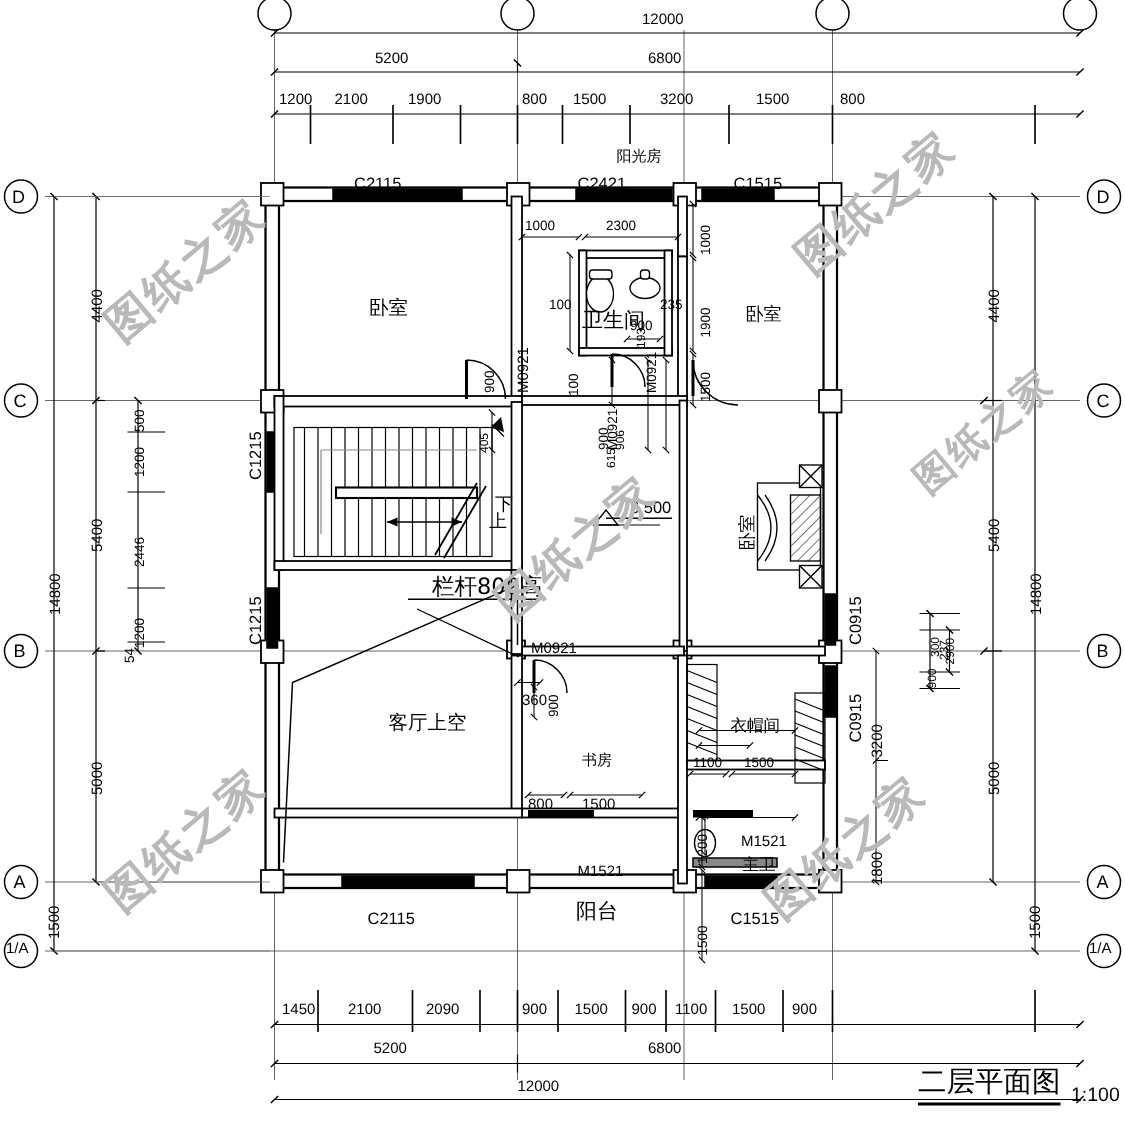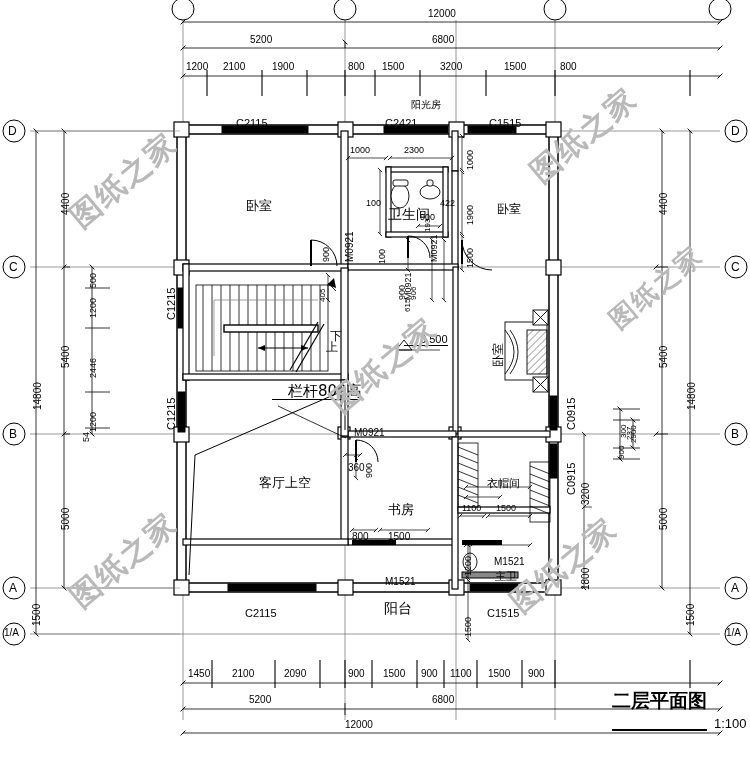--- a/index.html
+++ b/index.html
@@ -10,22 +10,22 @@
   .lbl.cn{font-family:"DejaVu Sans",sans-serif;}
   .dim{position:absolute;white-space:nowrap;font-size:10px;line-height:1;color:#000;
        font-family:"Liberation Sans",sans-serif;}
   .dim.v{transform-origin:0 0;transform:rotate(-90deg);}
   .lbl.v{transform-origin:0 0;transform:rotate(-90deg);}
   .wm{position:absolute;font-family:"DejaVu Sans",sans-serif;color:#b9b9b9;
       font-size:30px;font-weight:bold;letter-spacing:2px;
       transform-origin:50% 50%;transform:rotate(-40deg);
       -webkit-user-select:none;user-select:none;}
   .titleblk{position:absolute;}
-  .t1{font-family:"DejaVu Sans",sans-serif;font-size:19px;font-weight:bold;
-      border-bottom:2px solid #000;padding-bottom:15px;}
+  .t1{font-family:"DejaVu Sans",sans-serif;font-size:19px;font-weight:normal;
+      border-bottom:2px solid #000;padding-bottom:1px;margin-top:20px;}
   .t2{font-family:"Liberation Sans",sans-serif;font-size:13px;}
   .t3{font-family:"DejaVu Sans",sans-serif;font-size:12px;font-weight:bold;}
   .t4{font-family:"Liberation Sans",sans-serif;font-size:12px;}
   .underline{border-bottom:1px solid #000;padding-left:16px;}
 </style>
 </head>
 <body>
 
 <svg id="plan" viewBox="0 0 750 761">
   <defs>
@@ -416,21 +416,21 @@
 <div class="dim v" style="left:620px;top:438px;font-size:8px">300</div>
 <div class="dim v" style="left:626px;top:440px;font-size:8px">237</div>
 <div class="dim v" style="left:618px;top:459px;font-size:8px">900</div>
 
 <div class="lbl cn" style="left:411px;top:100px;font-size:10px">阳光房</div>
 <div class="lbl cn" style="left:246px;top:199px;font-size:13px">卧室</div>
 <div class="lbl cn" style="left:388px;top:207px;font-size:14px">卫生间</div>
 <div class="lbl cn" style="left:497px;top:203px;font-size:12px">卧室</div>
 <div class="lbl cn v" style="left:492px;top:367px;font-size:12px">卧室</div>
 <div class="lbl cn" style="left:259px;top:476px;font-size:13px">客厅上空</div>
-<div class="lbl cn" style="left:388px;top:503px;font-size:13px">书房</div>
+<div class="lbl cn" style="left:388px;top:503px;font-size:10px">书房</div>
 <div class="lbl cn" style="left:487px;top:478px;font-size:11px">衣帽间</div>
 <div class="lbl cn" style="left:495px;top:571px;font-size:11px">主卫</div>
 <div class="lbl cn" style="left:384px;top:601px;font-size:14px">阳台</div>
 
 <div class="lbl" style="left:236px;top:118px">C2115</div>
 <div class="lbl" style="left:385px;top:118px">C2421</div>
 <div class="lbl" style="left:489px;top:118px">C1515</div>
 <div class="lbl v" style="left:166px;top:320px">C1215</div>
 <div class="lbl v" style="left:166px;top:430px">C1215</div>
 <div class="lbl v" style="left:566px;top:430px">C0915</div>
@@ -447,21 +447,21 @@
 
 <div class="dim" style="left:350px;top:146px;font-size:9px">1000</div>
 <div class="dim" style="left:404px;top:146px;font-size:9px">2300</div>
 <div class="dim v" style="left:466px;top:170px;font-size:9px">1000</div>
 <div class="dim v" style="left:466px;top:225px;font-size:9px">1900</div>
 <div class="dim v" style="left:466px;top:268px;font-size:9px">1500</div>
 <div class="dim" style="left:366px;top:199px;font-size:9px">100</div>
 <div class="dim v" style="left:378px;top:264px;font-size:9px">100</div>
 <div class="dim" style="left:420px;top:213px;font-size:9px">900</div>
 <div class="dim v" style="left:424px;top:232px;font-size:8px">193</div>
-<div class="dim" style="left:440px;top:199px;font-size:9px">422</div>
+<div class="dim" style="left:440px;top:199px;font-size:9px">235</div>
 <div class="dim v" style="left:398px;top:300px;font-size:9px">900</div>
 <div class="dim v" style="left:410px;top:300px;font-size:8px">906</div>
 <div class="dim v" style="left:404px;top:312px;font-size:8px">615</div>
 <div class="dim v" style="left:322px;top:262px;font-size:9px">900</div>
 <div class="dim v" style="left:319px;top:302px;font-size:8px">405</div>
 <div class="dim" style="left:348px;top:463px;font-size:10px">360</div>
 <div class="dim v" style="left:365px;top:478px;font-size:9px">900</div>
 <div class="dim" style="left:352px;top:532px;font-size:10px">800</div>
 <div class="dim" style="left:388px;top:532px;font-size:10px">1500</div>
 <div class="dim" style="left:462px;top:504px;font-size:9px">1100</div>

